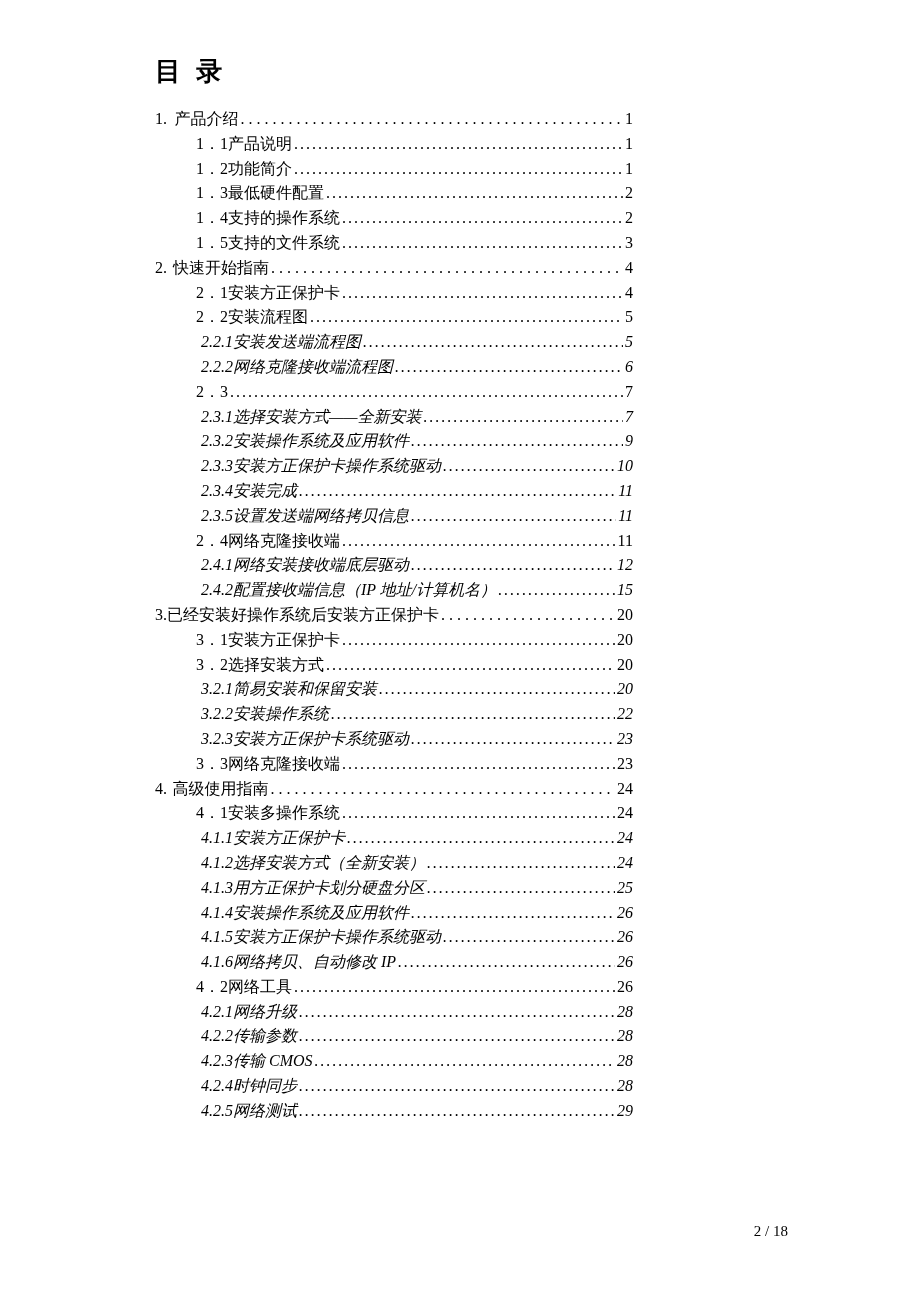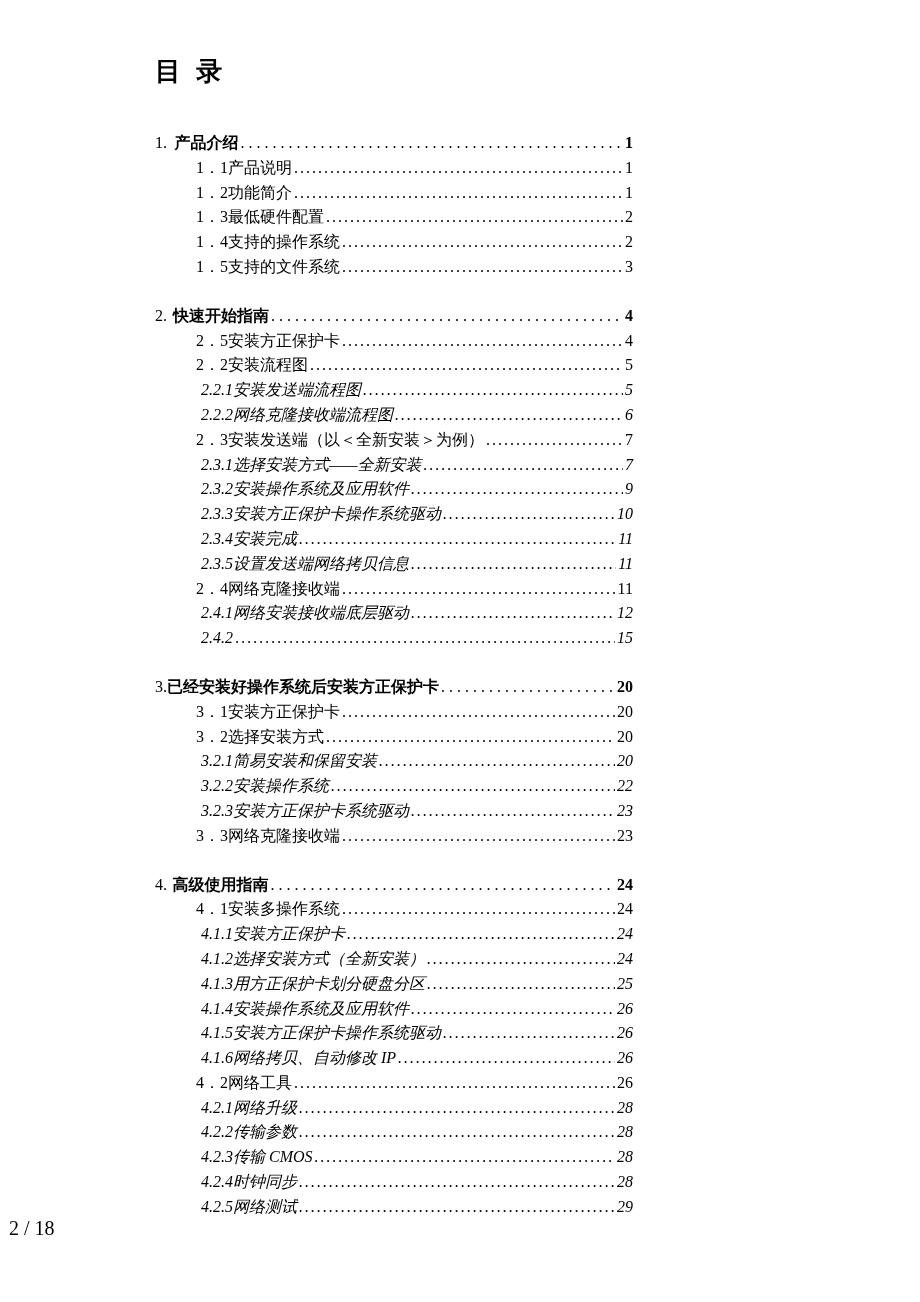--- a/index.html
+++ b/index.html
@@ -32,42 +32,42 @@
     margin: 0;
     white-space: nowrap;
   }
   
   .lvl1 .num { width: 52px; display:inline-block; }
   .lvl2 { padding-left: 20px; }
   .lvl2 .num { width: 48px; display:inline-block; font-family:"SimSun","宋体",serif;margin-left:21px;}
   .lvl3 { padding-left: 46px; font-style: italic; }
   .lvl3 .num { width: 66px; display:inline-block; }
   .label { }
-  .bold .label, .bold .pg { font-weight: 700; margin-top: 24px; }
+  .bold .label, .bold .pg { font-weight: 400; }
   .leader {
     flex: 1 1 auto;
     overflow: hidden;
     margin: 0 2px;
   }
   .leader::after {
     content: "................................................................................................................................";
     letter-spacing: 2px;
     color: #000;
   }
   .bold .leader::after {
     content: ". . . . . . . . . . . . . . . . . . . . . . . . . . . . . . . . . . . . . . . . . . . . . . . . . . . . . . . . . . . . . . . . . . . . . . . . . . . . . . . . . . . . . . . . . . . . . . . . . . . . . . . . . . . . . . . . . . . . . . . . . . . . . . . .";
     letter-spacing: 0;
   }
   .pg { padding-left: 0; }
   .footer {
     position: absolute;
     left: 9px; right: 0;
     bottom: 62px;
-    text-align: left;
-    font-size: 20px;
+    text-align: right;
+    font-size: 15px;
   }
 </style>
 </head>
 <body>
 
 <div class="page">
   <h1 class="toc-title"><span>目  录</span></h1>
   <div id="toc">
       <div class="row lvl1 bold">
         <span class="num">1.</span>
@@ -105,21 +105,21 @@
         <span class="leader"></span>
         <span class="pg">3</span>
       </div>
       <div class="row lvl1 bold">
         <span class="num">2.</span>
         <span class="label">快速开始指南</span>
         <span class="leader"></span>
         <span class="pg">4</span>
       </div>
       <div class="row lvl2">
-        <span class="num">2．5</span>
+        <span class="num">2．1</span>
         <span class="label">安装方正保护卡</span>
         <span class="leader"></span>
         <span class="pg">4</span>
       </div>
       <div class="row lvl2">
         <span class="num">2．2</span>
         <span class="label">安装流程图</span>
         <span class="leader"></span>
         <span class="pg">5</span>
       </div>
@@ -130,21 +130,20 @@
         <span class="pg">5</span>
       </div>
       <div class="row lvl3">
         <span class="num">2.2.2</span>
         <span class="label">网络克隆接收端流程图</span>
         <span class="leader"></span>
         <span class="pg">6</span>
       </div>
       <div class="row lvl2">
         <span class="num">2．3</span>
-        <span class="label">安装发送端（以＜全新安装＞为例）</span>
         <span class="leader"></span>
         <span class="pg">7</span>
       </div>
       <div class="row lvl3">
         <span class="num">2.3.1</span>
         <span class="label">选择安装方式——全新安装</span>
         <span class="leader"></span>
         <span class="pg">7</span>
       </div>
       <div class="row lvl3">
@@ -178,20 +177,21 @@
         <span class="pg">11</span>
       </div>
       <div class="row lvl3">
         <span class="num">2.4.1</span>
         <span class="label">网络安装接收端底层驱动</span>
         <span class="leader"></span>
         <span class="pg">12</span>
       </div>
       <div class="row lvl3">
         <span class="num">2.4.2</span>
+        <span class="label">配置接收端信息（IP 地址/计算机名）</span>
         <span class="leader"></span>
         <span class="pg">15</span>
       </div>
       <div class="row lvl1 bold">
         <span class="num">3.</span>
         <span class="label">已经安装好操作系统后安装方正保护卡</span>
         <span class="leader"></span>
         <span class="pg">20</span>
       </div>
       <div class="row lvl2">

